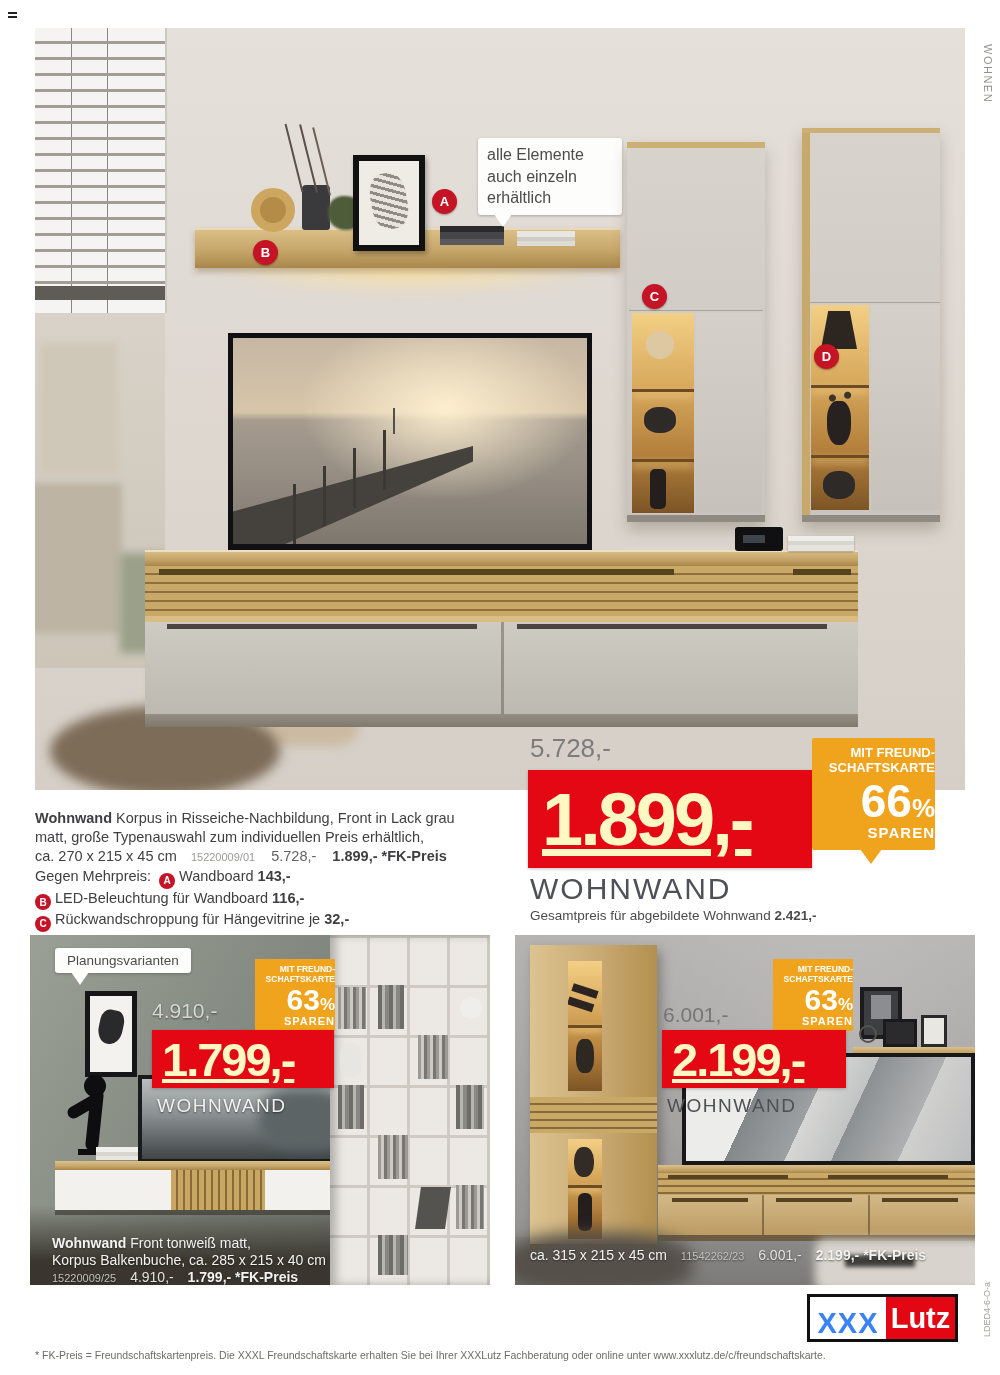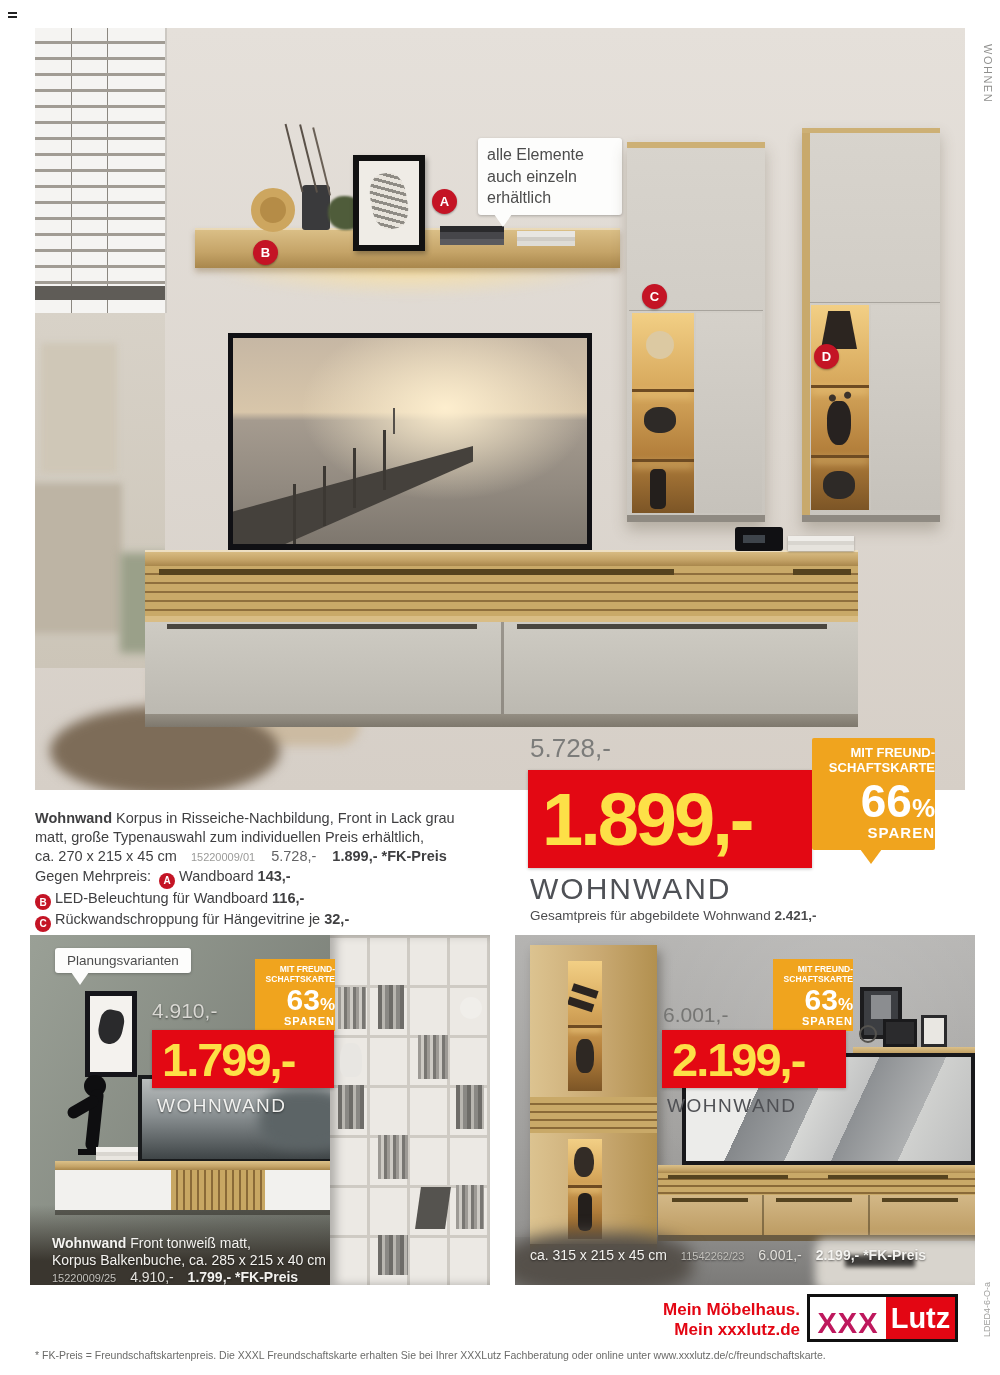--- a/index.html
+++ b/index.html
@@ -14,21 +14,21 @@
   .dbadge{display:inline-flex;align-items:center;justify-content:center;width:16px;height:16px;
     border-radius:50%;background:#c41425;color:#fff;font-weight:bold;font-size:10px;vertical-align:-3px;margin-right:4px;}
   
   .ybadge{background:#f0a41e;color:#fff;text-align:right;position:absolute;}
   .ybadge .tri{position:absolute;width:0;height:0;border-left:11px solid transparent;
     border-right:11px solid transparent;border-top:15px solid #f0a41e;bottom:-14px;}
   .ybadge .l1{font-weight:bold;line-height:1.15;}
   .ybadge .big{font-weight:bold;line-height:1;}
   .ybadge .sp{font-weight:bold;letter-spacing:1px;}
   
-  .pricebox{background:#e30813;color:#fde047;font-weight:bold;display:flex;align-items:center;position:absolute;box-shadow:0 1px 3px rgba(0,0,0,.25);}
+  .pricebox{background:#e30813;color:#fef9c3;font-weight:bold;display:flex;align-items:center;position:absolute;box-shadow:0 1px 3px rgba(0,0,0,.25);text-decoration:underline;}
   
   .bubble{background:#fdfdfc;color:#4c4c4c;border-radius:3px;box-shadow:0 1px 3px rgba(0,0,0,.25);position:absolute;}
   .bubble .tip{position:absolute;width:0;height:0;border-left:9px solid transparent;
     border-right:9px solid transparent;border-top:13px solid #fdfdfc;bottom:-12px;left:16px;}
   .vtext{writing-mode:vertical-rl;color:#8f8f8d;}
   .shadowtext{text-shadow:0 1px 2px rgba(0,0,0,.5);}
   .sku{color:#9a9a98;font-size:11px;}
   .stripe-books{background:repeating-linear-gradient(90deg,#9d9a95 0 3px,#cdcac4 3px 6px,#787672 6px 9px);}
   .stripe-books2{background:repeating-linear-gradient(90deg,#6e6c68 0 4px,#b9b6b0 4px 7px,#8a8884 7px 11px);}
   .amber{background:linear-gradient(180deg,#f2cf85 0%,#d9ab5f 35%,#b4803c 70%,#7c5526 100%);}
@@ -359,24 +359,20 @@
     <div class="a shadowtext" style="left:15px;top:312px;font-size:14px;line-height:17px;color:#f4f3f0;">
       <div>
         <span>ca. 315 x 215 x 45 cm</span>
         <span style="font-size:11px;color:#c2c0bb;margin-left:10px;">11542262/23</span>
         <span style="margin-left:10px;color:#e4e2dd;">6.001,-</span>
         <span class="b" style="margin-left:10px;">2.199,- *FK-Preis</span>
       </div>
     </div>
   </div>
 
-  <div class="a" style="left:600px;top:1300px;width:200px;text-align:right;color:#e30613;font-weight:bold;font-size:17px;line-height:20px;">
-    <div>Mein Möbelhaus.</div>
-    <div>Mein xxxlutz.de</div>
-  </div>
   <div class="a" style="left:807px;top:1294px;width:151px;height:48px;display:flex;border:3px solid #101010;box-sizing:border-box;background:#fff;">
-    <div style="flex:1.1;display:flex;align-items:center;justify-content:center;color:#be185d;font-weight:bold;font-size:29px;letter-spacing:1px;margin-top:11px;">XXX</div>
+    <div style="flex:1.1;display:flex;align-items:center;justify-content:center;color:#3b82f6;font-weight:bold;font-size:29px;letter-spacing:1px;margin-top:11px;">XXX</div>
     <div style="flex:1;display:flex;align-items:center;justify-content:center;background:#e30613;color:#fff;font-weight:bold;font-size:29px;">Lutz</div>
   </div>
 
   <div class="a" style="left:35px;top:1349px;width:860px;font-size:10.5px;color:#6b6b69;">* FK-Preis = Freundschaftskartenpreis. Die XXXL Freundschaftskarte erhalten Sie bei Ihrer XXXLutz Fachberatung oder online unter www.xxxlutz.de/c/freundschaftskarte.</div>
 
 </div>
 
 </body></html>

